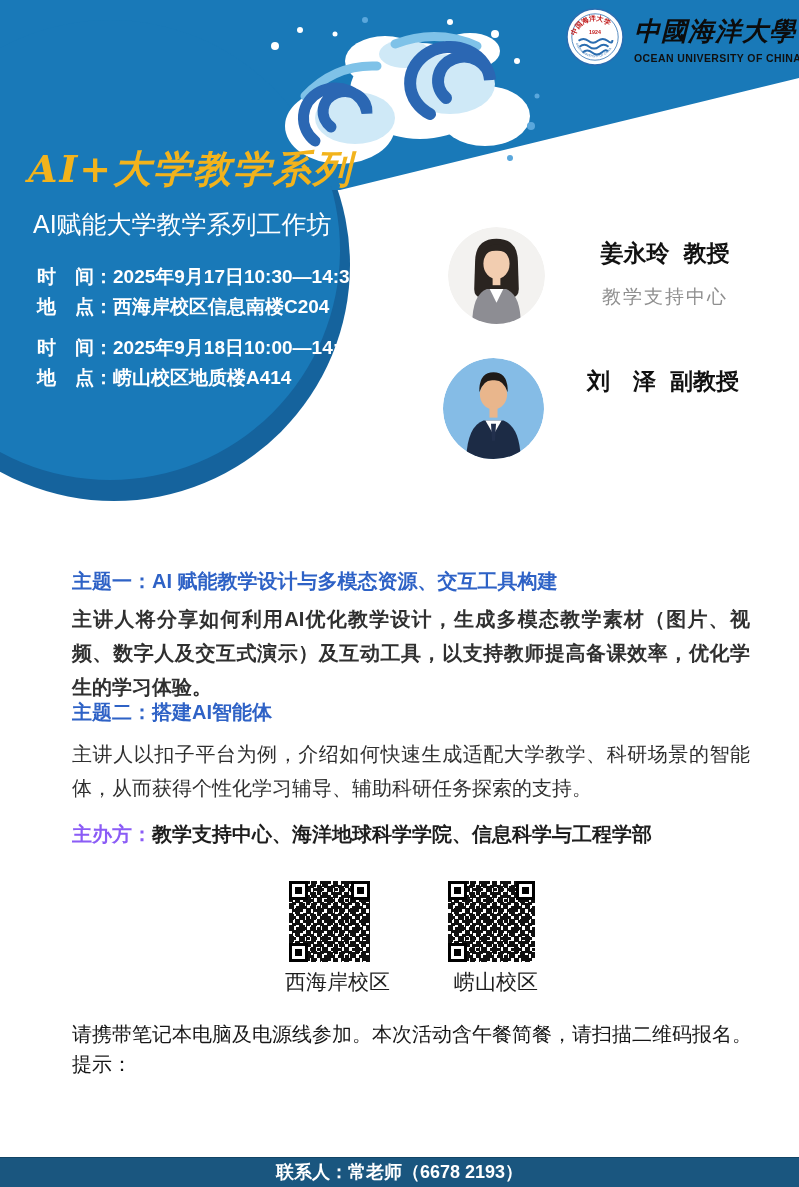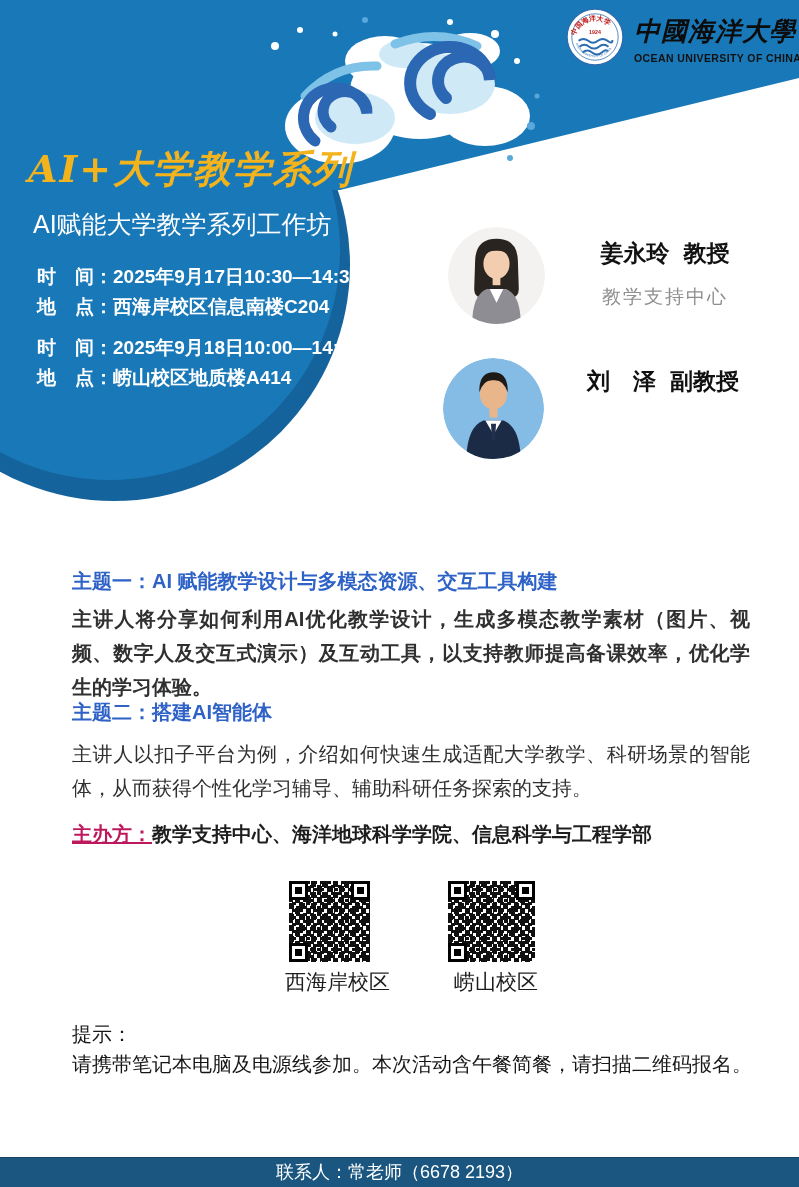--- a/index.html
+++ b/index.html
@@ -75,21 +75,21 @@
   }
   .topic-h1 { top:539px;margin-top:29px; }
   .topic-h2 { top:699px; }
   .topic-body {
     position:absolute; left:72px; width:678px;
     font-size:20px; line-height:34px; color:#303030; text-align:justify;
   }
   .topic-body1 { top:602px;font-weight:bold; }
   .topic-body2 { top:737px; }
   .organizer { position:absolute; left:72px; top:821px; font-size:20px; font-weight:bold; white-space:nowrap; }
-  .organizer .org-label { color:#be185d;text-decoration:underline; }
+  .organizer .org-label { color:#8b5cf6; }
   .organizer .org-value { color:#1d1d1d; }
 
   
   .qr {
     position:absolute; background:#ffffff;
     background-image:
       repeating-conic-gradient(#101010 0% 25%, transparent 0% 50%),
       repeating-conic-gradient(transparent 0% 25%, #101010 0% 50%);
     background-size:7px 7px, 11px 11px;
   }
@@ -107,21 +107,21 @@
   
   .notice {
     position:absolute; left:72px; top:1019px; width:680px;
     font-family:"DejaVu Serif", serif; font-size:20px; line-height:30px; color:#161616;
   }
 
   
   .footer {
     position:absolute; left:0; top:1157px; width:799px; height:30px;
     background:#1a567f; border-top:1px solid #134565;
-    color:#ffffff; font-size:18px; font-weight:normal;
+    color:#ffffff; font-size:18px; font-weight:bold;
     text-align:center; line-height:29px;
   }
 </style>
 </head>
 <body>
 
 <div class="page">
 
   <div class="rim-circle"></div>
   <div class="band"></div>
@@ -252,21 +252,21 @@
   </div>
   <div class="qr qr-2">
     <div class="qf qf-tl"></div>
     <div class="qf qf-tr"></div>
     <div class="qf qf-bl"></div>
   </div>
   <div class="qr-label qr-label-1">西海岸校区</div>
   <div class="qr-label qr-label-2">崂山校区</div>
 
   <div class="notice">
+    <div>请携带笔记本电脑及电源线参加。本次活动含午餐简餐，请扫描二维码报名。</div>
     <div>提示：</div>
-    <div>请携带笔记本电脑及电源线参加。本次活动含午餐简餐，请扫描二维码报名。</div>
   </div>
 
   <div class="footer">
     <span>联系人：常老师（6678 2193）</span>
   </div>
 
 </div>
 
 </body></html>

